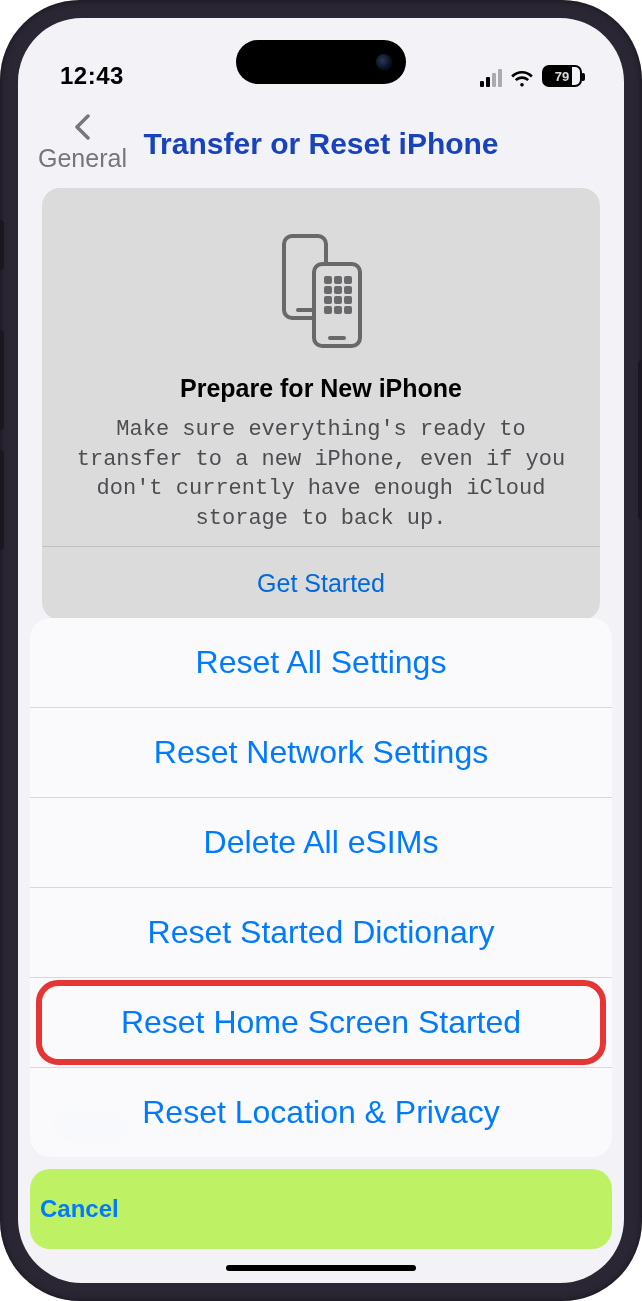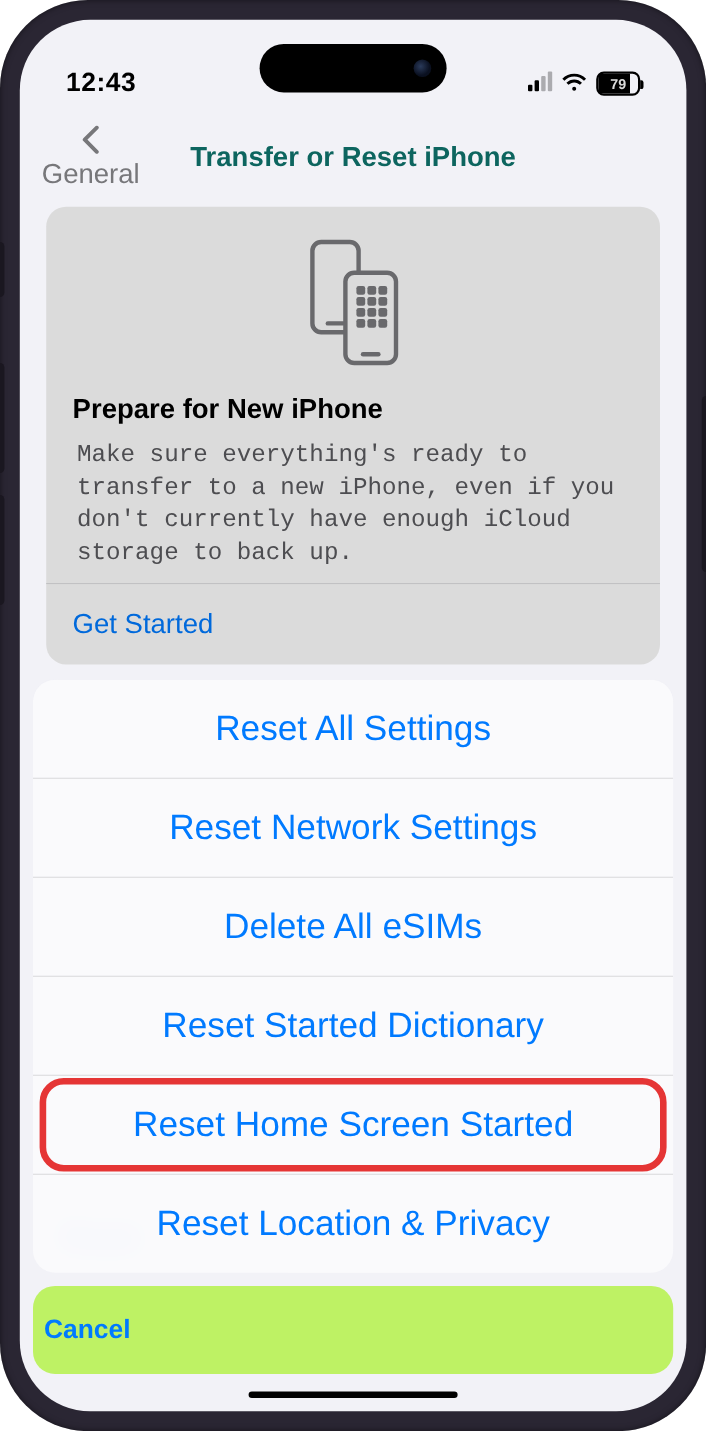--- a/index.html
+++ b/index.html
@@ -70,21 +70,21 @@
     margin-top: 19px;
   }
   .status-time {
     font-size: 24px;
     font-weight: 600;
     color: #000;
     letter-spacing: 0.5px;
   }
   .status-right {
     display: flex;
-    align-items: flex-start;
+    align-items: flex-end;
     gap: 8px;
   }
   .signal-bars {
     display: flex;
     align-items: flex-end;
     gap: 2px;
     height: 18px;
   }
   .signal-bars span {
     width: 4px;
@@ -136,34 +136,35 @@
     color: #8a8a8e;
     font-size: 25px;
     gap: 4px;
     flex-direction: column;
   }
   .back-chevron svg { display:block; }
   .nav-title {
     position: absolute;
     left: 50%;
     transform: translateX(-50%);
-    font-size: 25px;
+    font-size: 30px;
     font-weight: 600;
-    color: #0f766e;
+    color: #1d4ed8;
     white-space: nowrap;
   }
   .content {
     position: absolute;
     top: 170px; left: 0; right: 0; bottom: 0;
     padding: 0 24px;
   }
   .card {
     background: #fff;
     border-radius: 18px;
-    padding: 26px 24px 0;
+    padding: 42px 24px 0;
+    text-align: center;
   }
   .card-icon {
     display: flex;
     justify-content: center;
     margin-bottom: 24px;
   }
   .card-title {
     font-size: 25px;
     font-weight: 600;
     color: #000;

